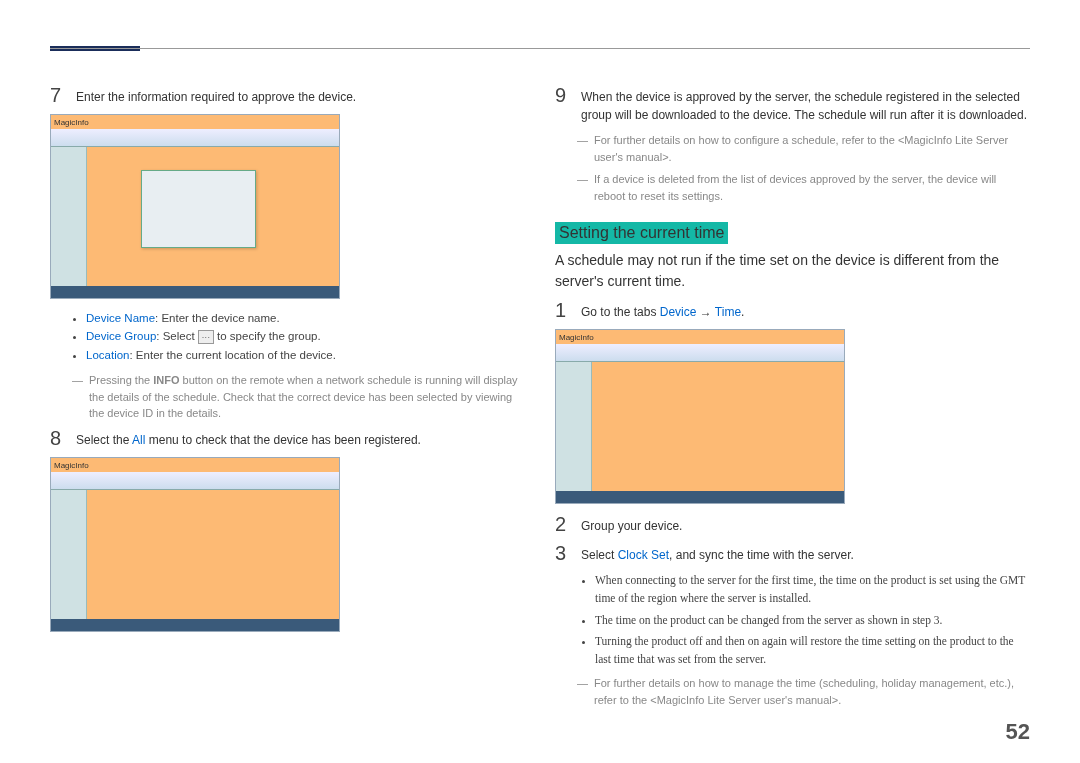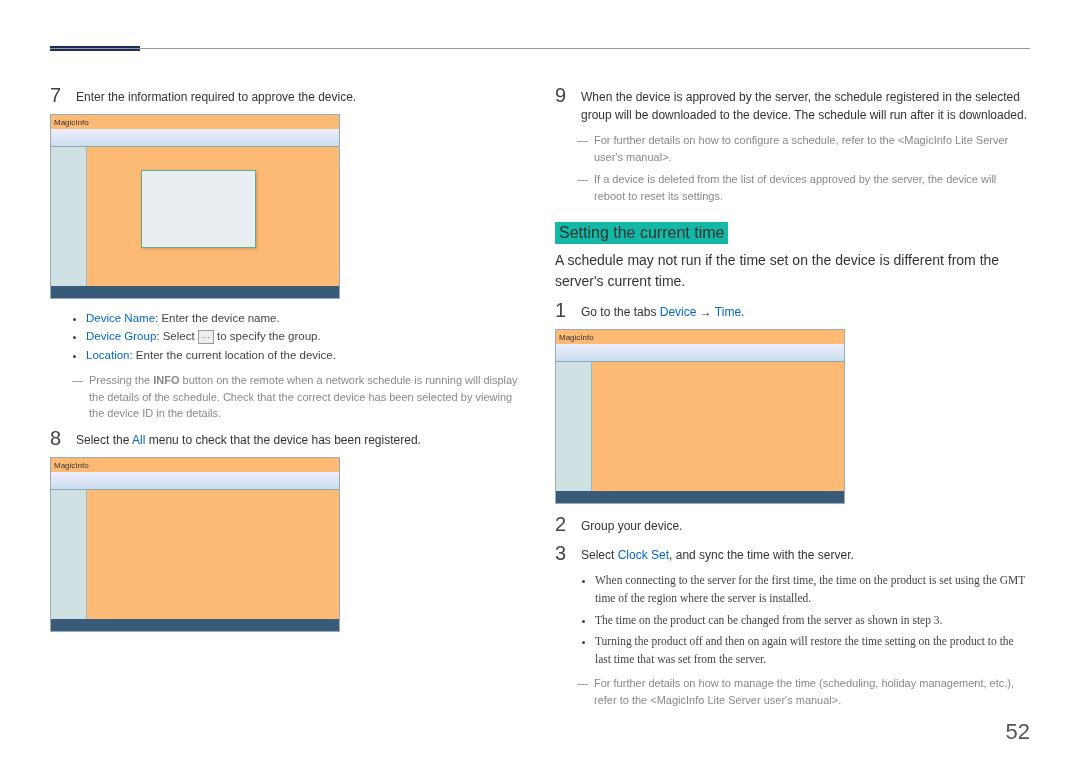--- a/index.html
+++ b/index.html
@@ -135,21 +135,21 @@
     font-size: 14px;
     color: #333;
     margin-bottom: 8px;
     line-height:1.5;
   }
   .page-num {
     position: absolute;
     bottom: 18px;
     right: 50px;
     font-size: 22px;
-    font-weight: 400;
+    font-weight: 700;
     color: #555;
   }
   .sub-bullets { margin: 4px 0 6px 26px; font-family: Liberation Serif, serif; }
   .sub-bullets li {
     list-style: disc;
     margin-left: 14px;
     font-size: 11.5px;
     line-height: 1.55;
     color: #444;
     margin-bottom:4px;

